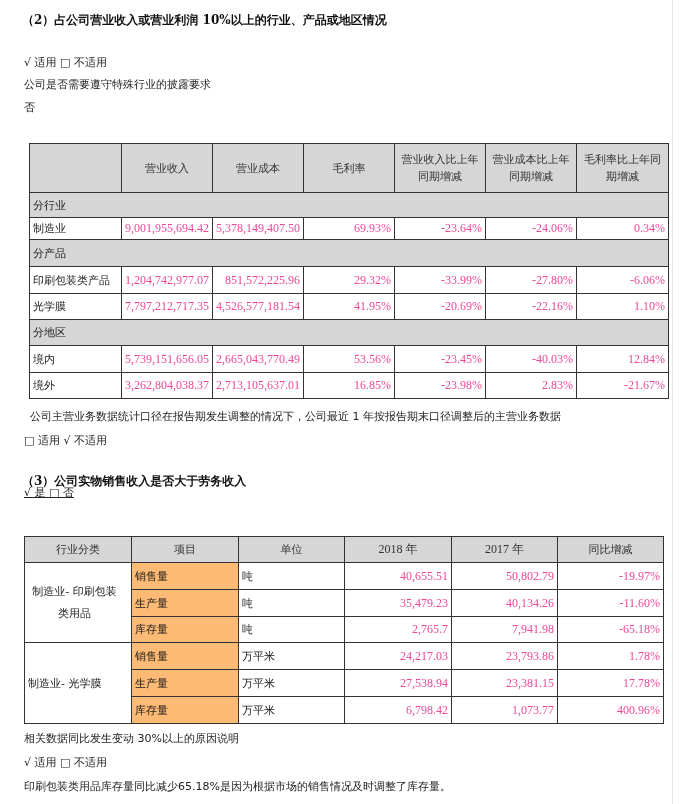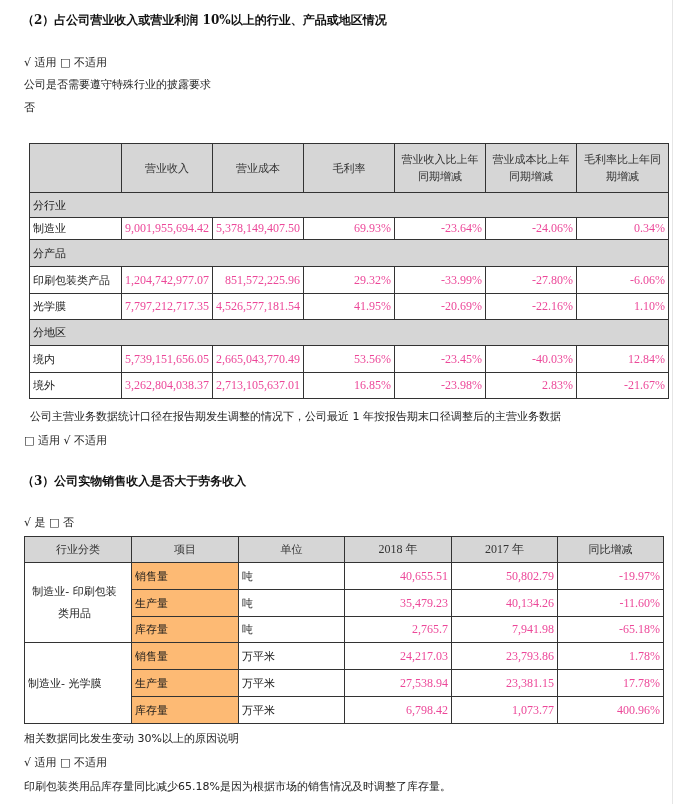--- a/index.html
+++ b/index.html
@@ -116,21 +116,21 @@
     <td class="num">2.83%</td>
     <td class="num">-21.67%</td>
   </tr>
 </tbody>
   </table>
 
 <div class="abs txt" style="left:24px; top:409px;margin-left:6px;">公司主营业务数据统计口径在报告期发生调整的情况下，公司最近 1 年按报告期末口径调整后的主营业务数据</div>
 <div class="abs txt" style="left:24px; top:433px;">□ 适用 √ 不适用</div>
 
 <div class="abs h-title" style="left:22px; top:473px;">（3）公司实物销售收入是否大于劳务收入</div>
-<div class="abs txt" style="left:24px; top:515px;">√ 是 □ 否</div>
+<div class="abs txt" style="left:24px; top:485px;text-decoration:underline;">√ 是 □ 否</div>
 
 <table style="left:24px; top:536px; width:639px;">
   <colgroup>
     <col style="width:107px">
       <col style="width:107px">
       <col style="width:106px">
       <col style="width:107px">
       <col style="width:106px">
       <col style="width:106px">
   </colgroup>

